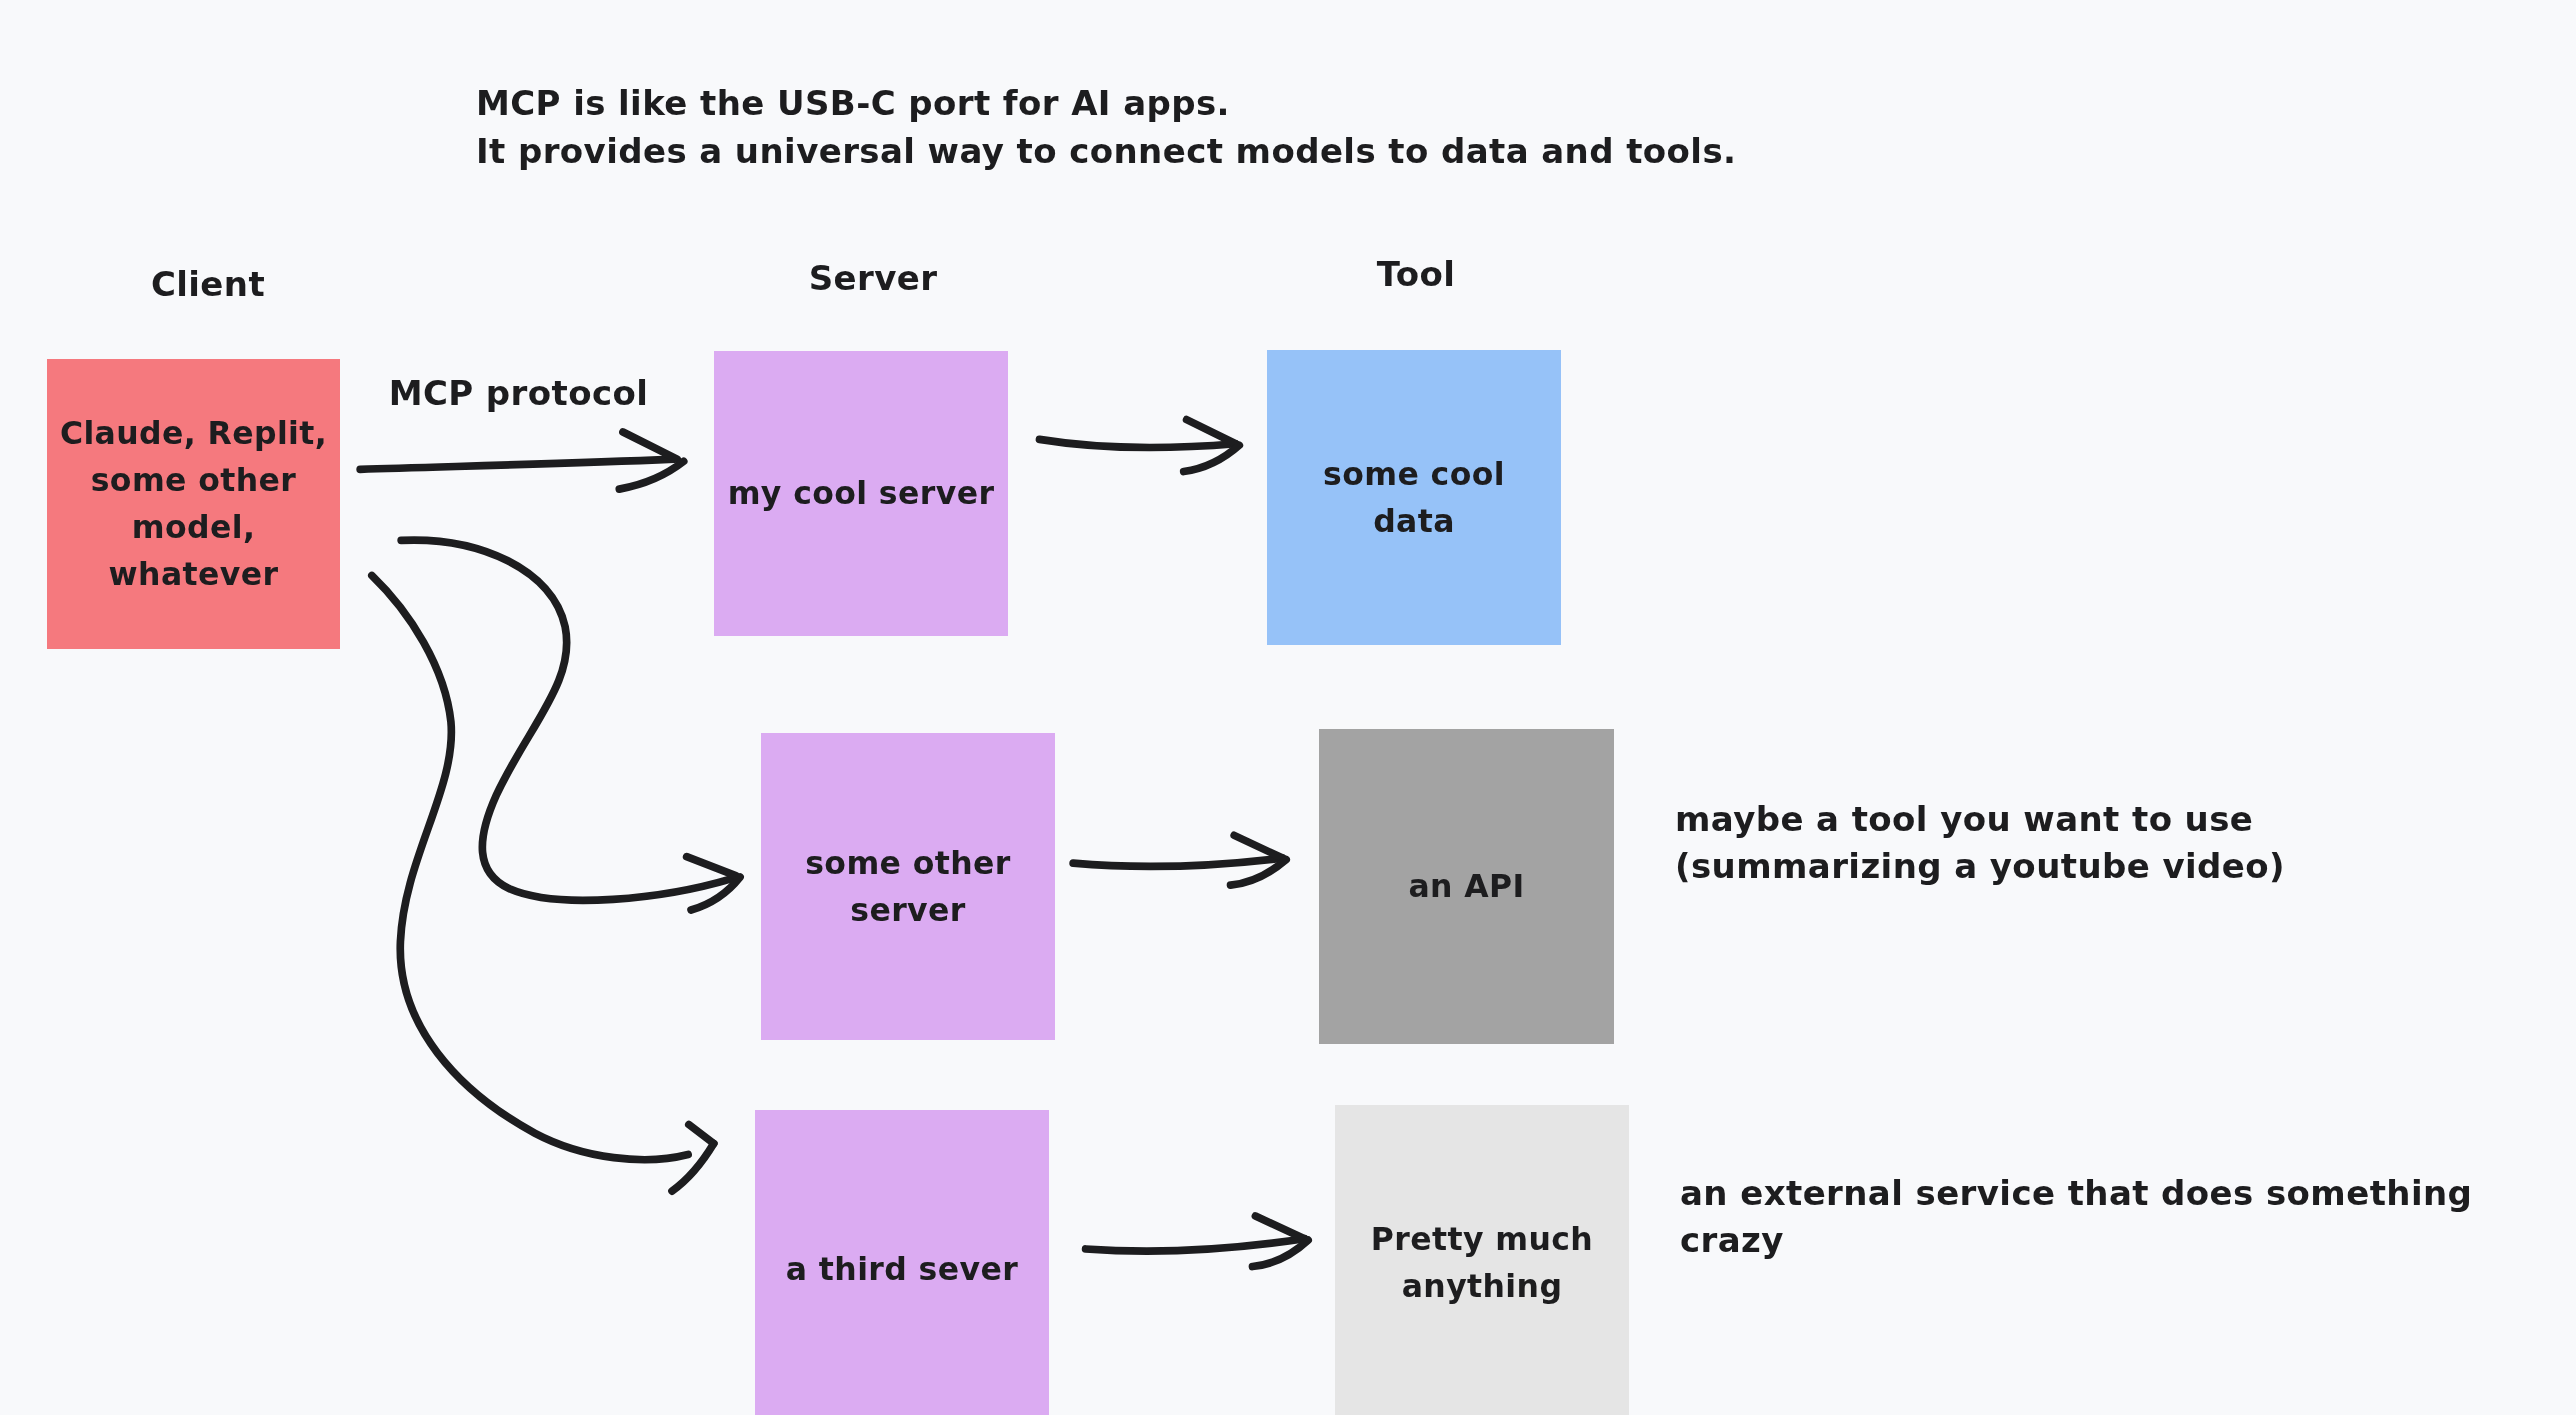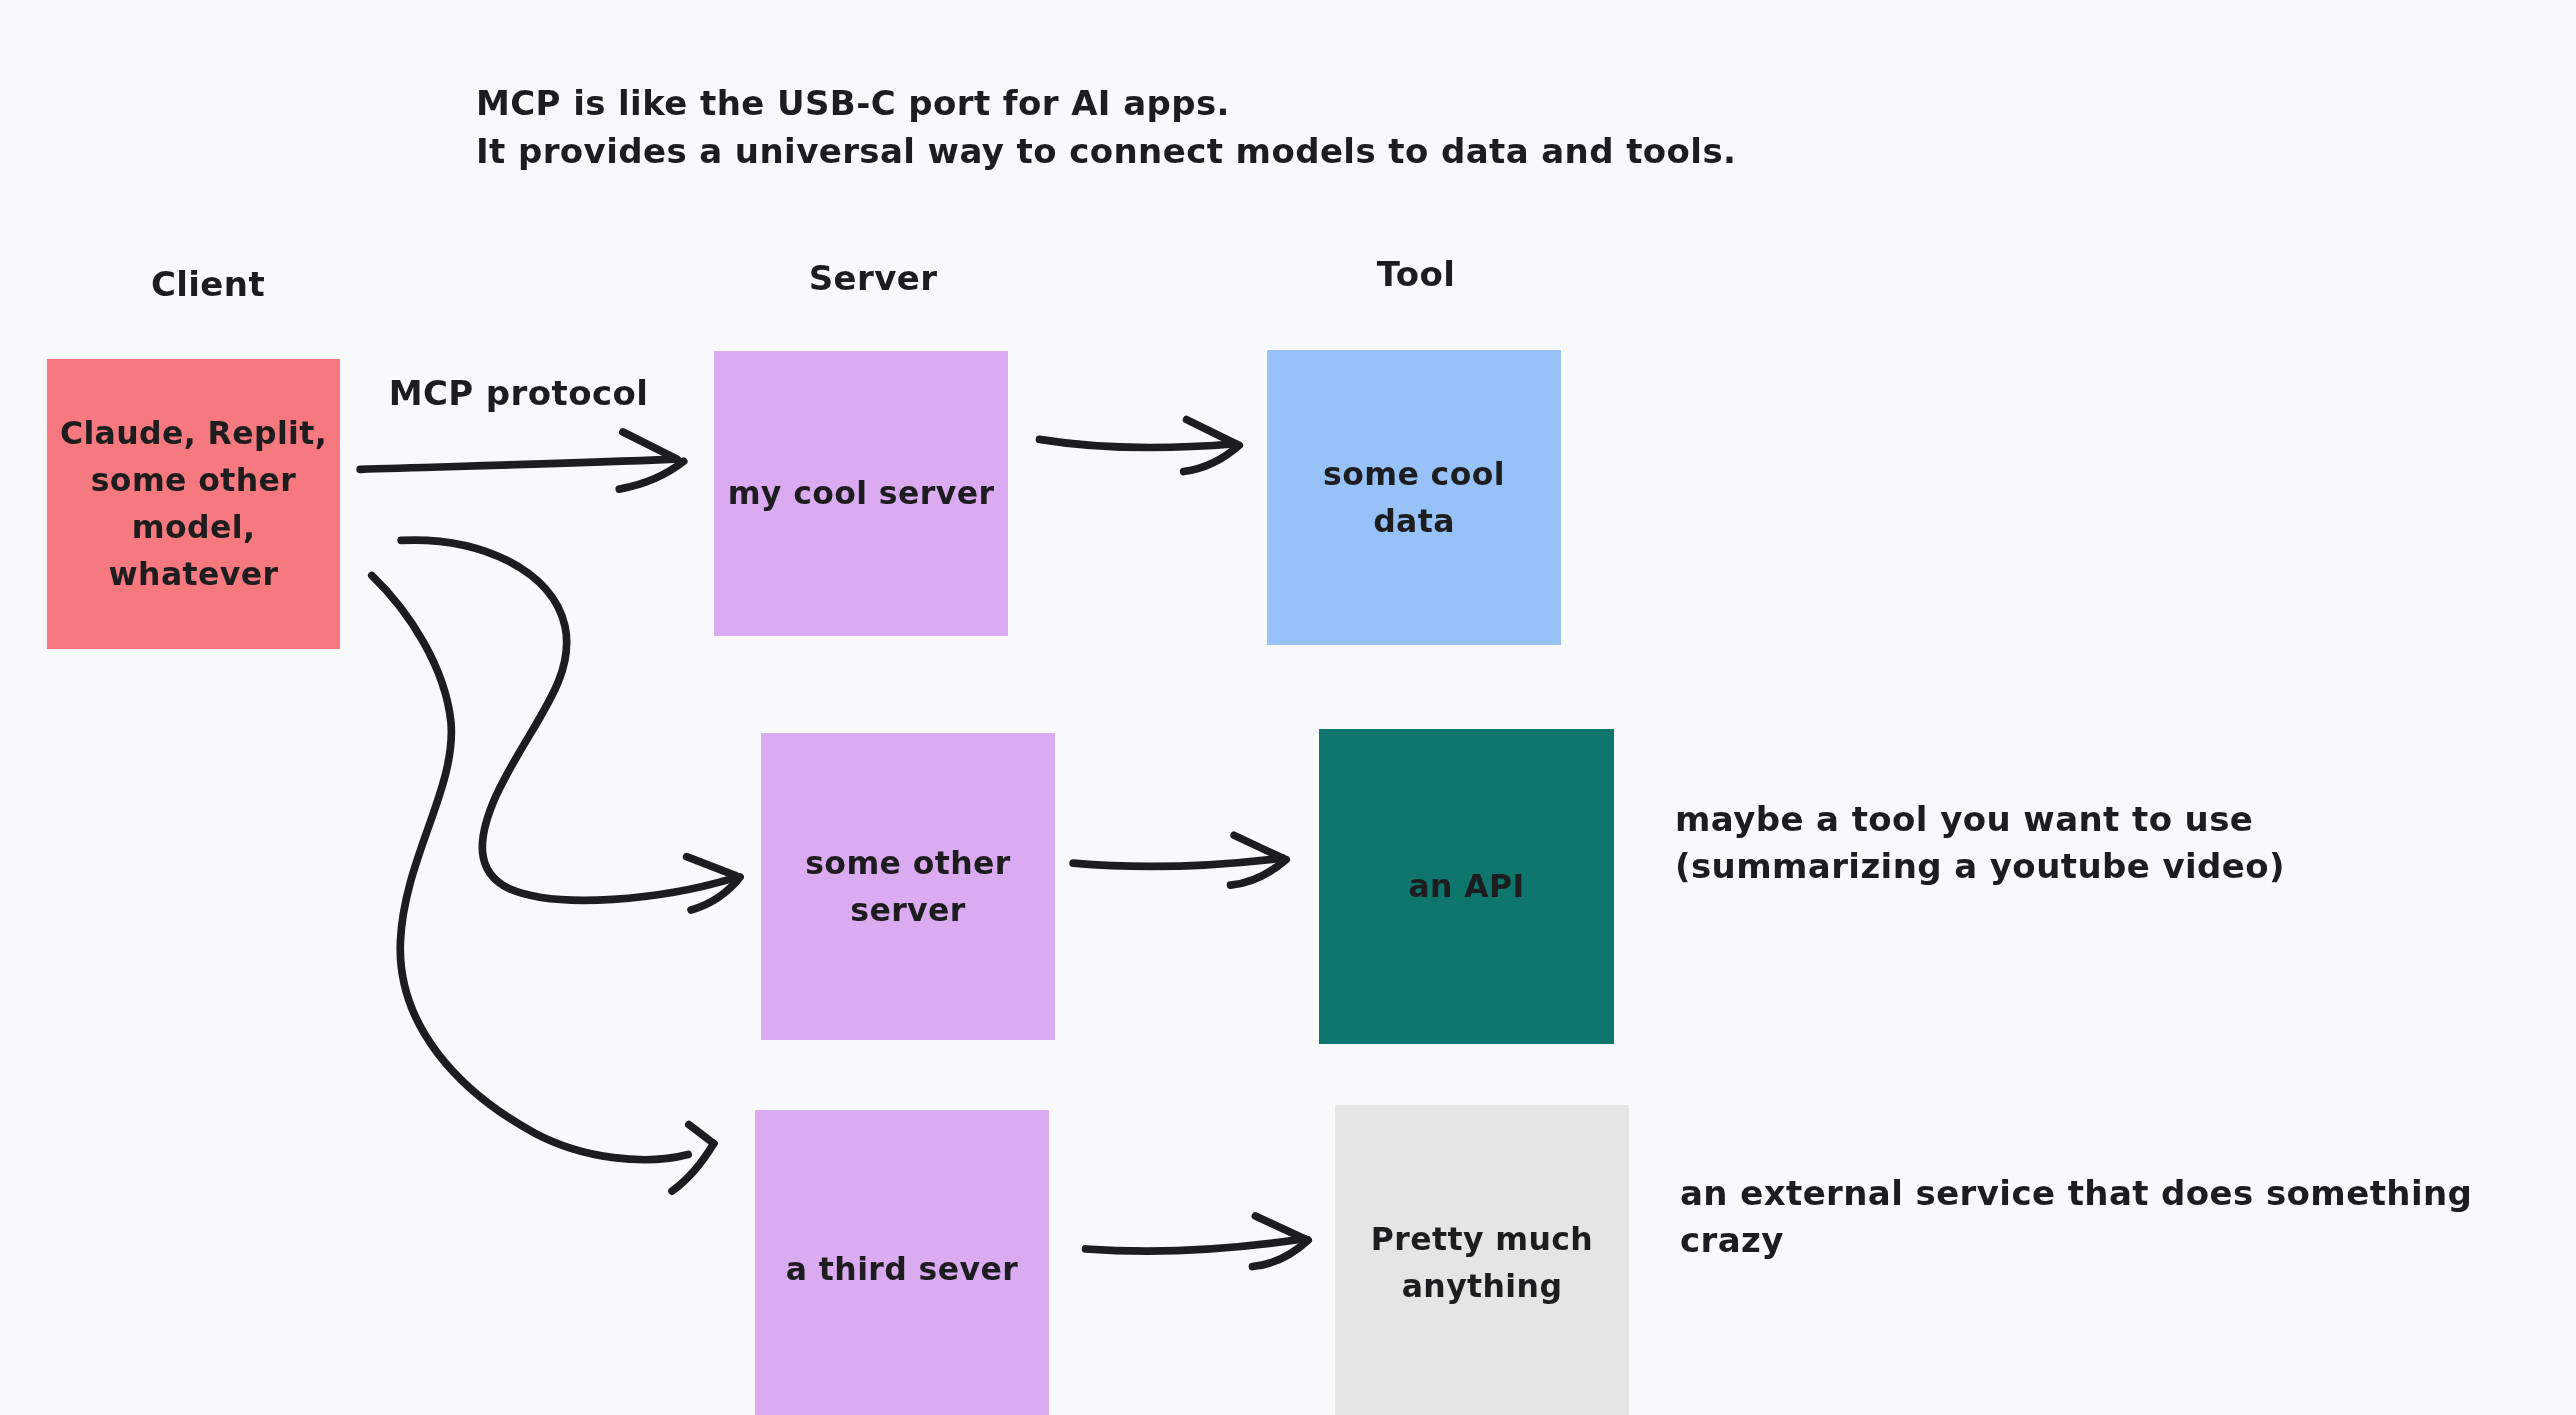--- a/index.html
+++ b/index.html
@@ -121,21 +121,21 @@
   <div class="note tool1 hand" style="background: rgb(150, 194, 248);">
     <span>some cool</span>
     <span>data</span>
   </div>
 
   <div class="note server2 hand" style="background: rgb(219, 171, 242);">
     <span>some other</span>
     <span>server</span>
   </div>
 
-  <div class="note tool2 hand" style="background: #0f766e;">
+  <div class="note tool2 hand" style="background: #a3a3a3;">
     <span>an API</span>
   </div>
 
   <div class="note server3 hand" style="background: rgb(219, 171, 242);">
     <span>a third sever</span>
   </div>
 
   <div class="note tool3 hand" style="background: #e5e5e5;">
     <span>Pretty much</span>
     <span>anything</span>

